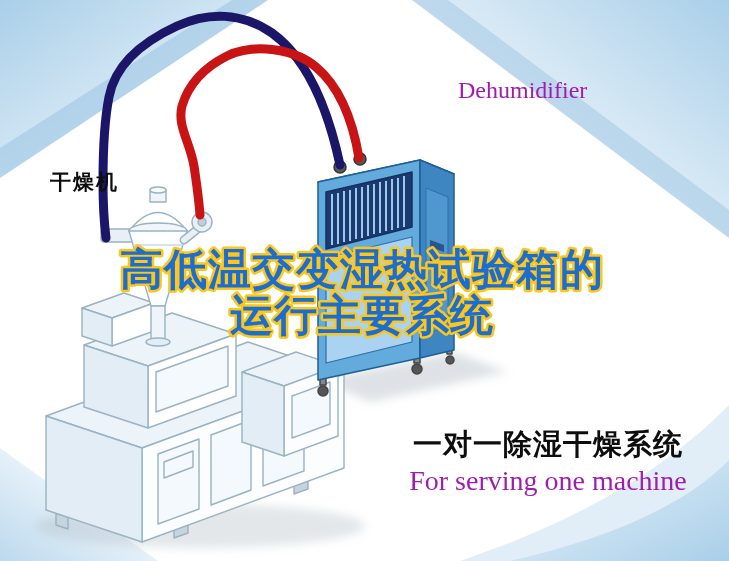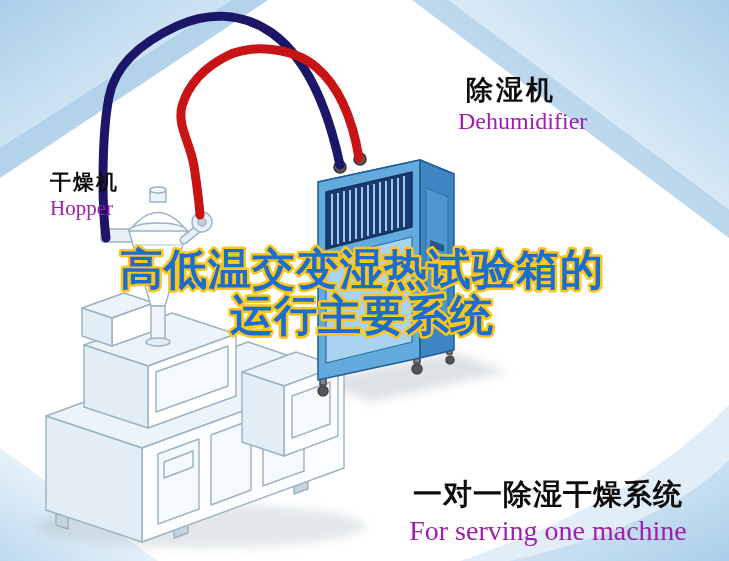--- a/index.html
+++ b/index.html
@@ -9,21 +9,21 @@
   svg.scene { position:absolute; left:0; top:0; z-index:1; }
   .label { position:absolute; z-index:5; color:#0d0d0d; line-height:1.15; }
   .cn { font-weight:700; font-family:"DejaVu Sans", sans-serif; }
   .en { font-family:Liberation Serif, serif; color:#a21caf; }
   .label-hopper { left:50px; top:170px; }
   .label-hopper .cn { font-size:21px; letter-spacing:2px; }
   .label-hopper .en { font-size:21px; margin-top:2px; }
   .label-dehu { left:458px; top:74px; }
   .label-dehu .cn { font-size:27px; letter-spacing:3px; padding-left:8px; }
   .label-dehu .en { font-size:24px; margin-top:3px; }
-  .caption { left:402px; top:478px; width:292px; text-align:center; }
+  .caption { left:402px; top:428px; width:292px; text-align:center; }
   .caption .cn { font-size:29px; letter-spacing:1px; }
   .caption .en { font-size:28px; margin-top:4px; }
 </style>
 </head>
 <body>
 
 <div class="stage">
 
   <svg class="scene" width="729" height="561" viewBox="0 0 729 561" xmlns="http://www.w3.org/2000/svg">
     <defs>
@@ -161,25 +161,23 @@
     </g>
 
     <g font-family="DejaVu Sans, sans-serif" font-weight="bold" font-size="43" text-anchor="middle" fill="#1b6ed0" stroke="#ffc61a" stroke-width="5" paint-order="stroke" stroke-linejoin="round" letter-spacing="1">
       <text x="362" y="284">高低温交变湿热试验箱的</text>
       <text x="362" y="330">运行主要系统</text>
     </g>
   </svg>
 
   <div class="label label-hopper">
     <div class="cn">干燥机</div>
-    <div class="en">Hopper</div>
   </div>
 
   <div class="label label-dehu">
-    <div class="cn">除湿机</div>
     <div class="en">Dehumidifier</div>
   </div>
 
   <div class="label caption">
     <div class="cn">一对一除湿干燥系统</div>
     <div class="en">For serving one machine</div>
   </div>
 
 </div>
 

